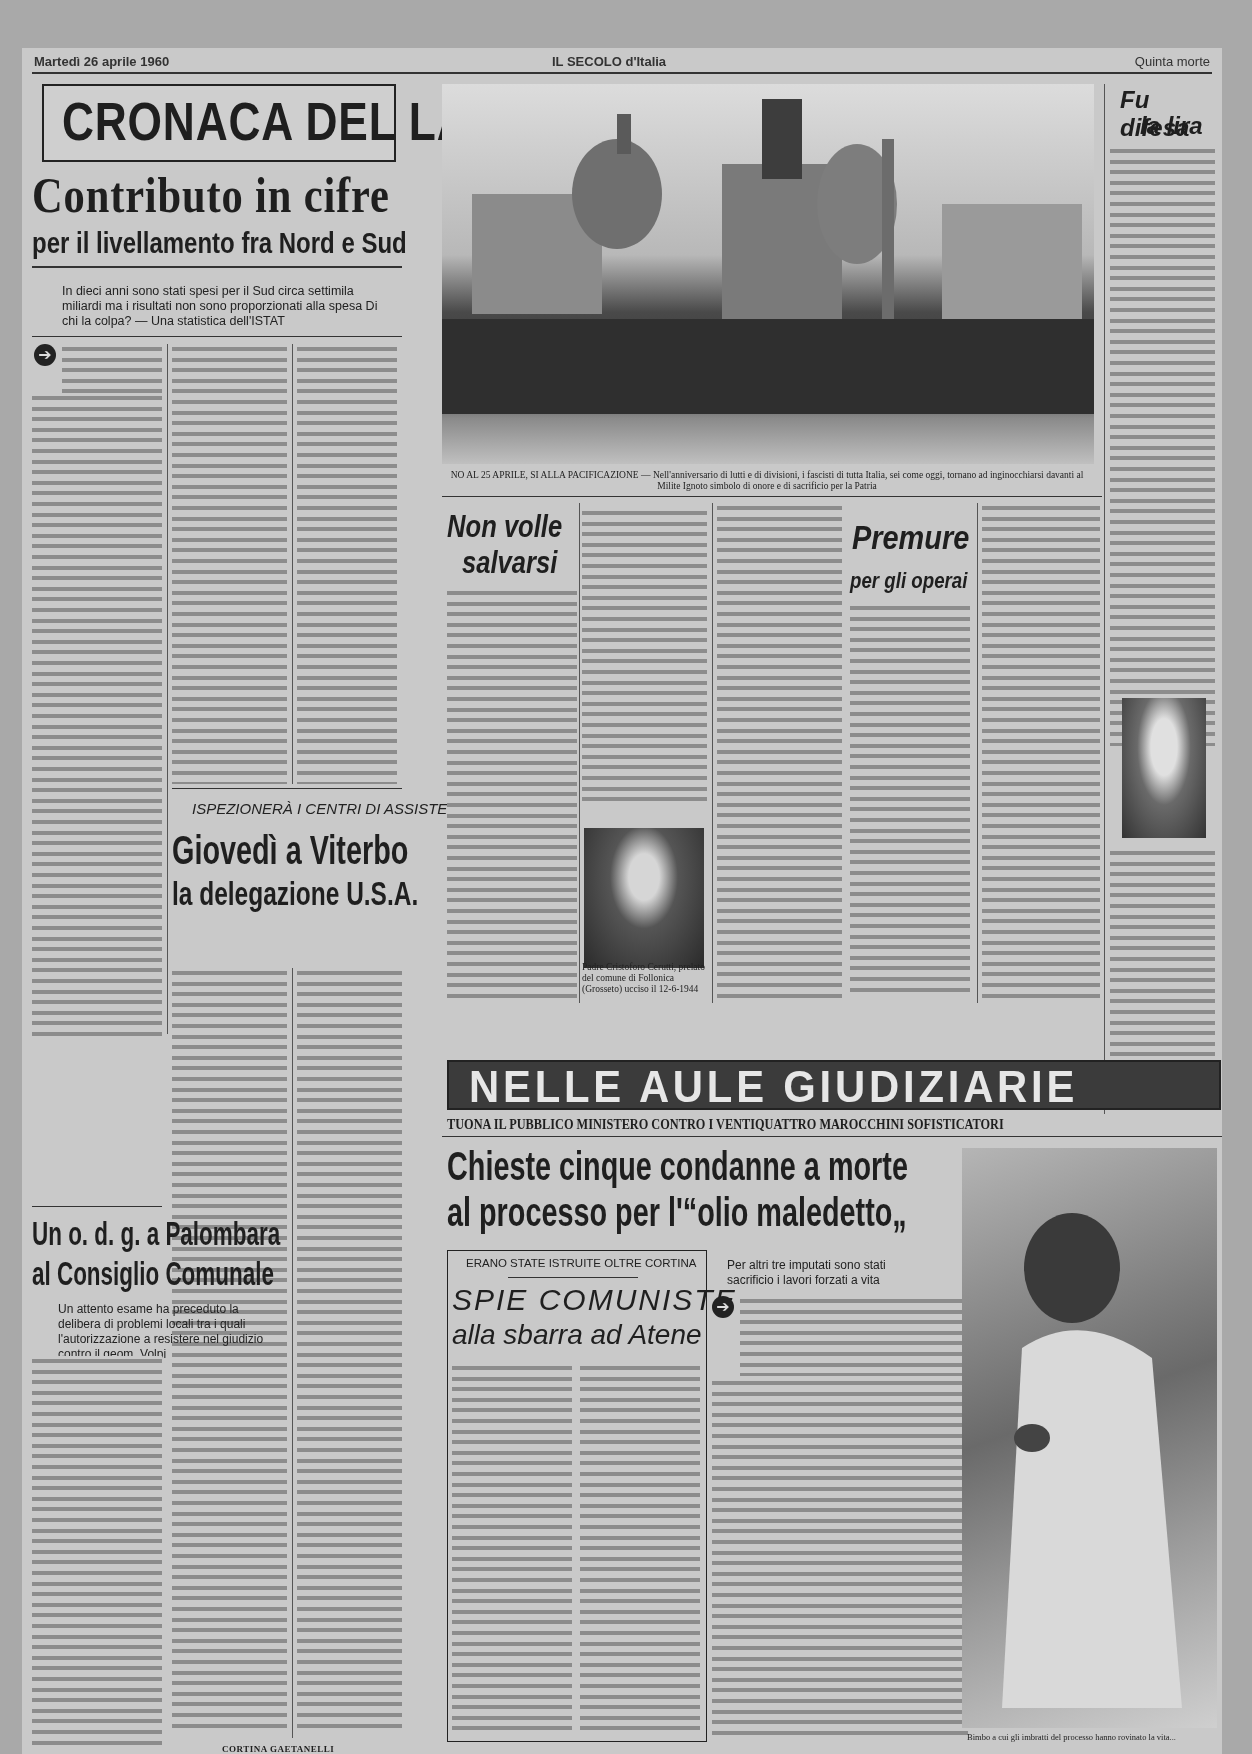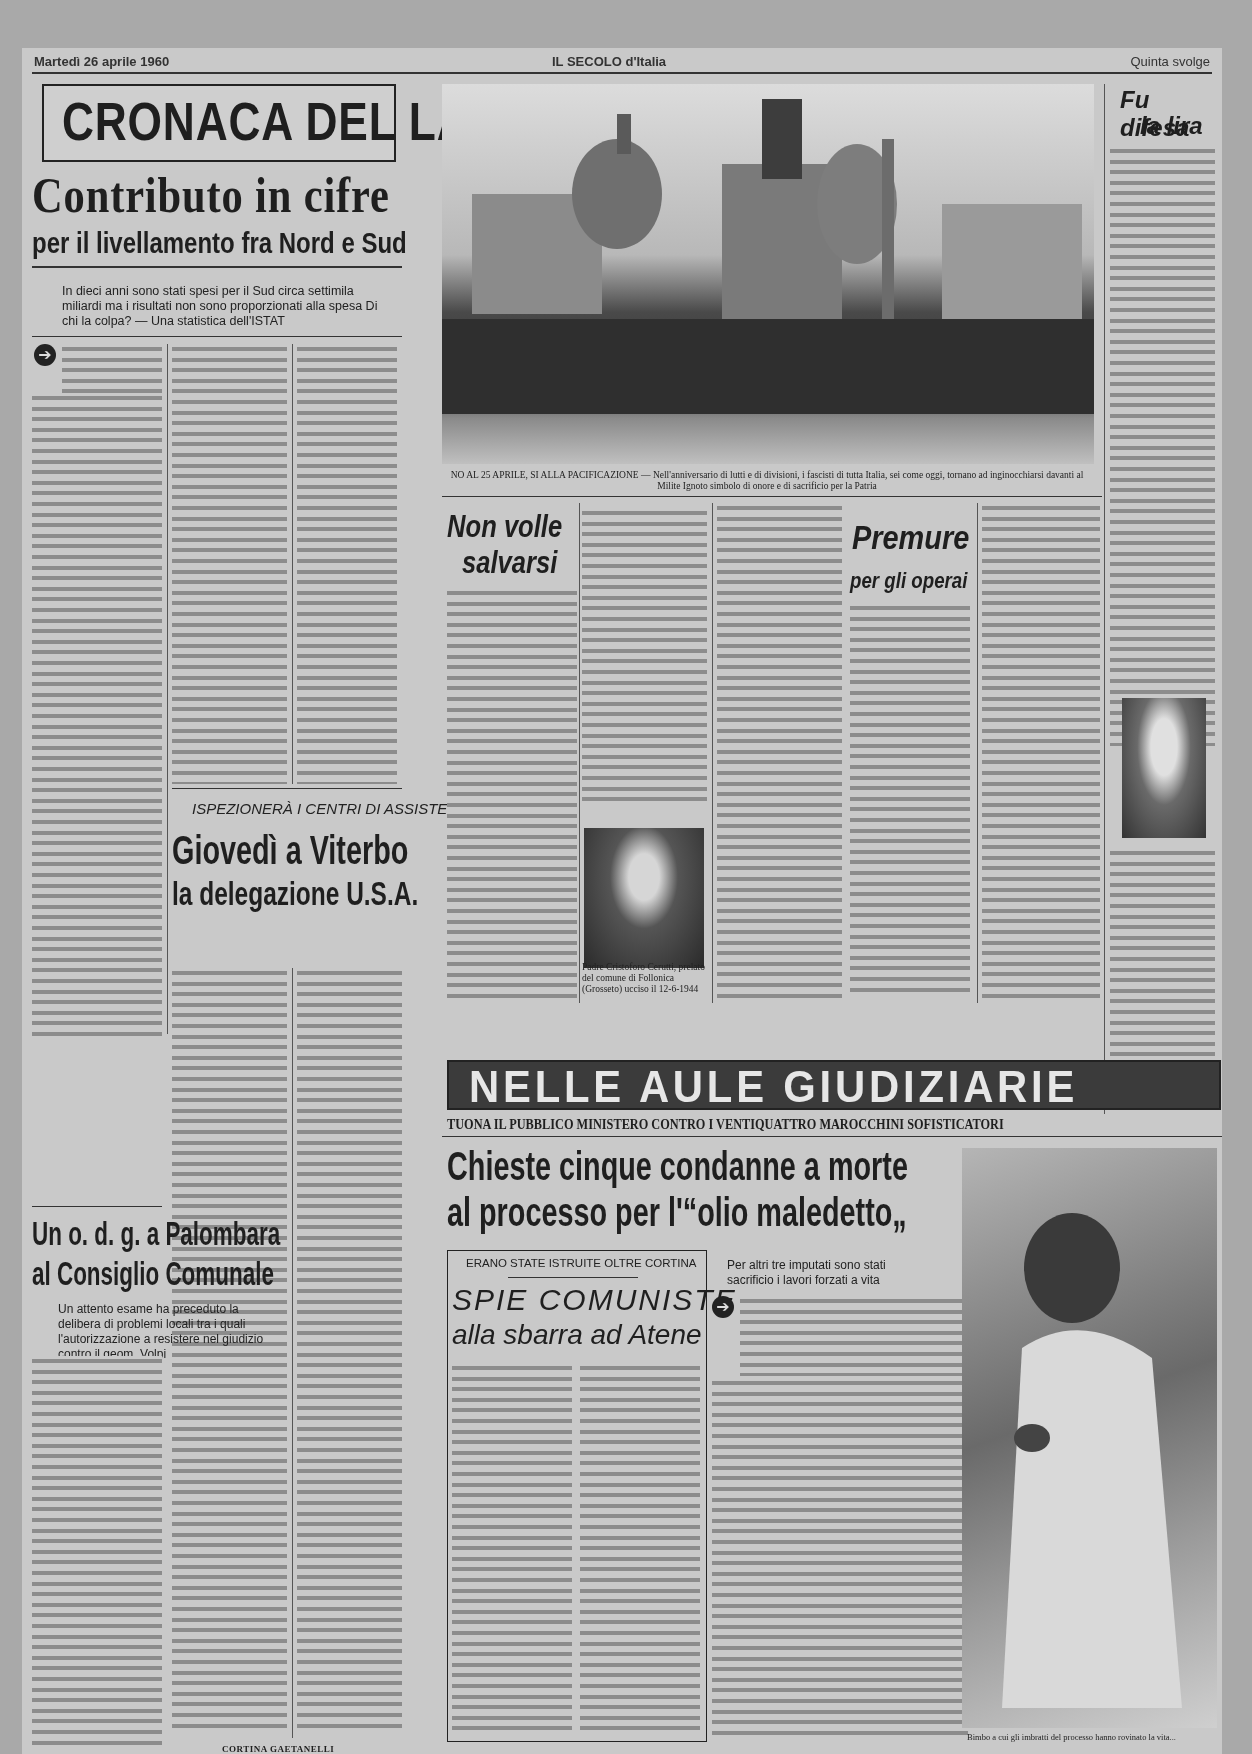--- a/index.html
+++ b/index.html
@@ -19,21 +19,21 @@
   .arrow-circle{position:absolute;width:22px;height:22px;border-radius:50%;background:#222;color:#ddd;font-size:16px;line-height:22px;text-align:center;font-family:"DejaVu Sans",sans-serif;}
   .caption{position:absolute;font-size:9.5px;line-height:11px;color:#222;font-family:"Liberation Serif",serif;}
 </style>
 </head>
 <body>
 
 <div class="page">
 
   <div class="abs runhead" style="left:12px;top:6px;font-weight:bold;">Martedì 26 aprile 1960</div>
   <div class="abs runhead" style="left:530px;top:6px;font-weight:bold;">IL SECOLO d'Italia</div>
-  <div class="abs runhead" style="right:12px;top:6px;">Quinta svolge</div>
+  <div class="abs runhead" style="right:12px;top:6px;">Quinta morte</div>
   <div class="rule" style="left:10px;top:24px;width:1180px;height:2px;"></div>
 
   <div class="boxed" style="left:20px;top:36px;width:350px;height:74px;background:#cfcfcf;">
     <div class="abs cond" style="left:18px;top:4px;font-size:54px;letter-spacing:1px;transform:scaleX(0.82);white-space:nowrap;">CRONACA DEL LAZIO</div>
   </div>
   <div class="abs" style="left:10px;top:118px;font-family:'Liberation Serif',serif;font-weight:bold;font-size:50px;white-space:nowrap;transform:scaleX(0.85);transform-origin:left top;letter-spacing:1px;">Contributo in cifre</div>
   <div class="abs cond" style="left:10px;top:178px;font-size:30px;transform:scaleX(0.8);white-space:nowrap;">per il livellamento fra Nord e Sud</div>
   <div class="rule" style="left:10px;top:218px;width:370px;height:2px;"></div>
   <div class="abs kicker" style="left:40px;top:236px;width:330px;line-height:15px;">In dieci anni sono stati spesi per il Sud circa settimila miliardi ma i risultati non sono proporzionati alla spesa Di chi la colpa? — Una statistica dell'ISTAT</div>
   <div class="rule" style="left:10px;top:288px;width:370px;height:1px;"></div>

